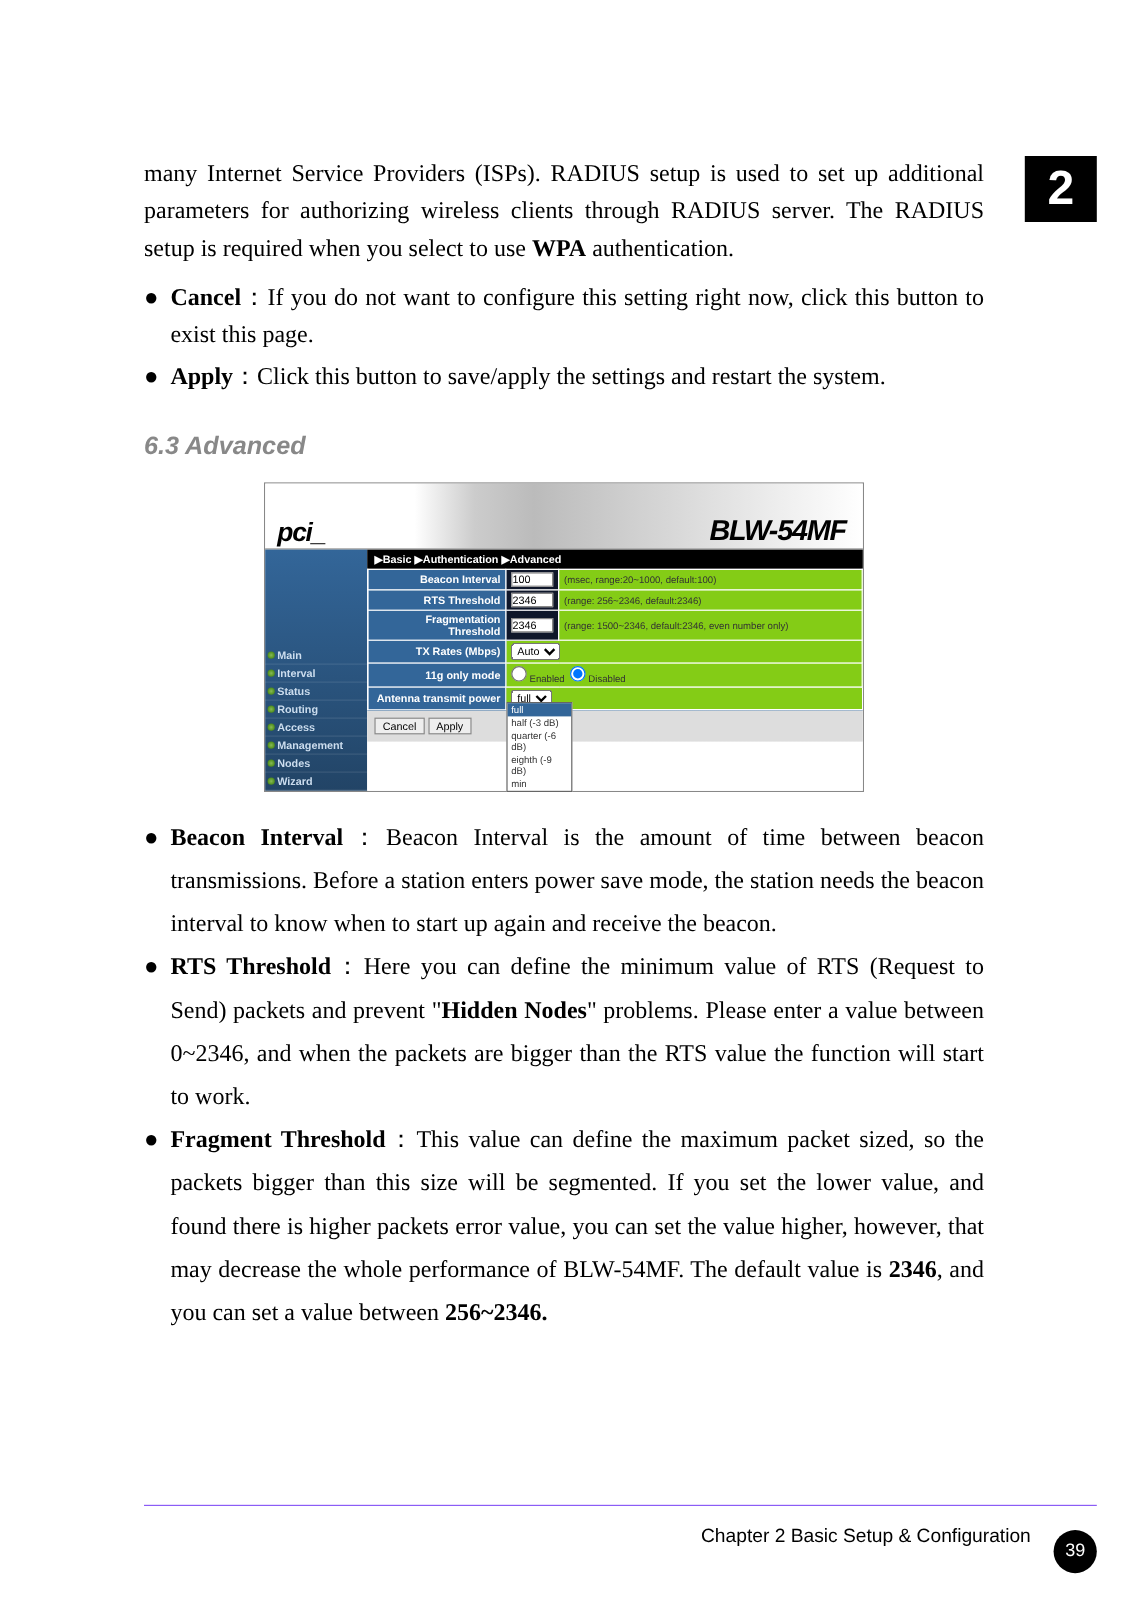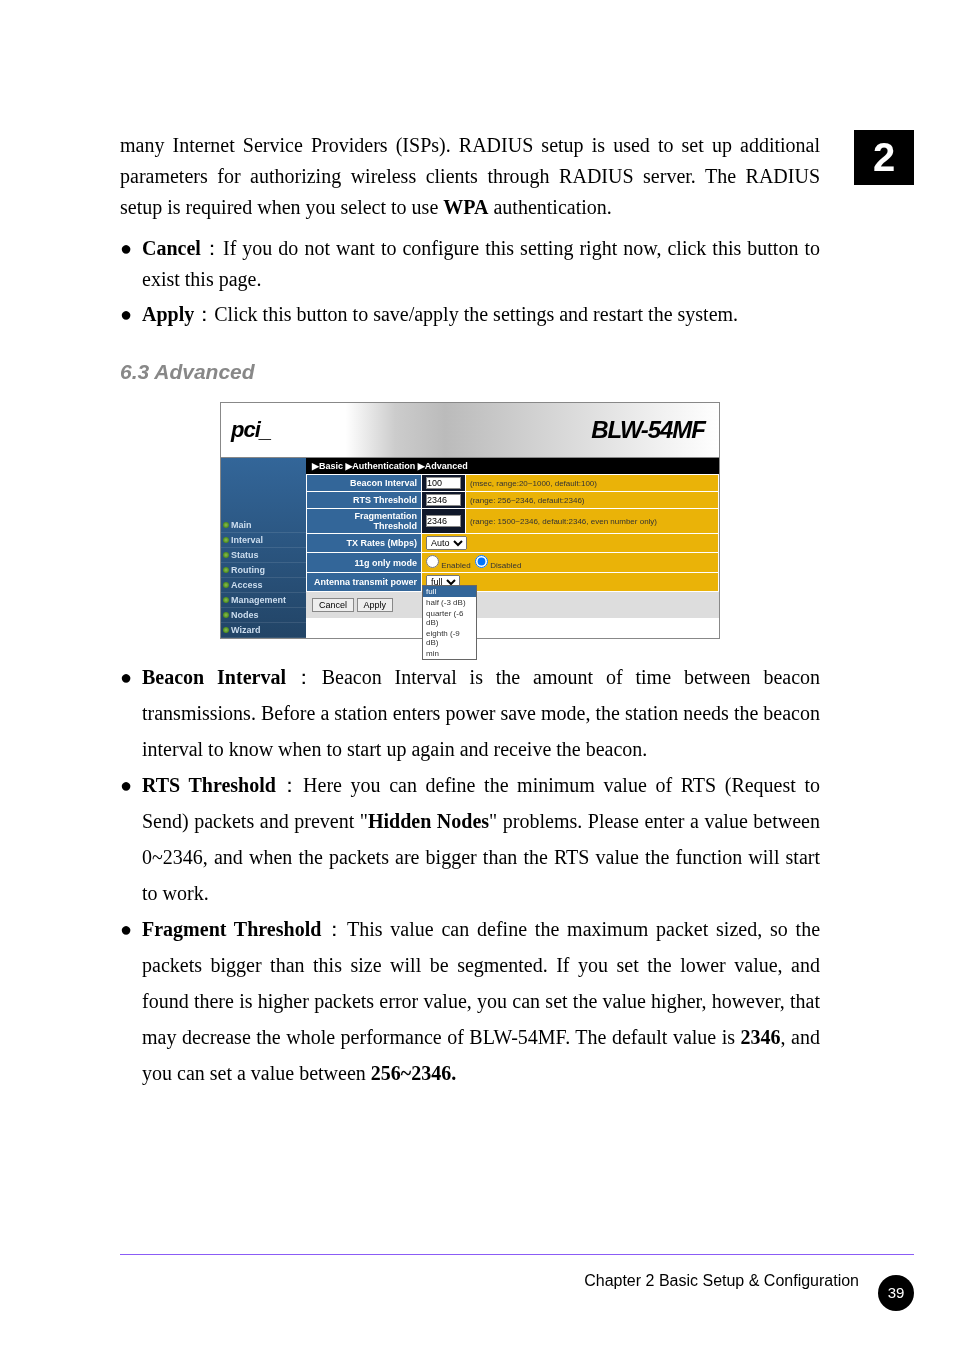--- a/index.html
+++ b/index.html
@@ -71,21 +71,21 @@
     }
     .screenshot {
       width: 500px;
       border: 1px solid #888;
       background: #fff;
       font-family: Arial, sans-serif;
       font-size: 9px;
     }
     .ss-header {
       display: flex;
-      align-items: center;
+      align-items: flex-end;
       height: 55px;
       background: linear-gradient(to right, #fff 25%, #ccc 35%, #bbb 45%, #fff 100%);
       border-bottom: 1px solid #888;
     }
     .ss-logo {
       font-size: 22px;
       font-weight: bold;
       font-style: italic;
       padding-left: 10px;
       font-family: Arial, sans-serif;
@@ -99,21 +99,21 @@
       padding-right: 14px;
       font-family: Arial, sans-serif;
       letter-spacing: -1px;
     }
     .ss-body {
       display: flex;
     }
     .ss-sidebar {
       width: 85px;
       background: linear-gradient(to bottom, #336699, #224466);
-      padding-top: 60px;
+      padding-top: 81px;
     }
     .ss-nav-item {
       color: #cde;
       font-size: 9px;
       padding: 2px 4px 2px 10px;
       font-weight: bold;
       border-bottom: 1px solid rgba(255,255,255,0.1);
       position: relative;
     }
     .ss-nav-item::before {
@@ -157,21 +157,21 @@
     .ss-input-cell {
       background: #0f172a;
       width: 40px;
     }
     .ss-input {
       width: 35px;
       font-size: 9px;
       border: 1px solid #888;
     }
     .ss-hint {
-      background: #eab308;
+      background: #84cc16;
       font-size: 8px;
       color: #333;
     }
     .ss-select {
       font-size: 9px;
     }
     .ss-buttons {
       padding: 6px;
       background: linear-gradient(to bottom, #336699 0%, #ddd 1%, #ddd 100%);
     }

